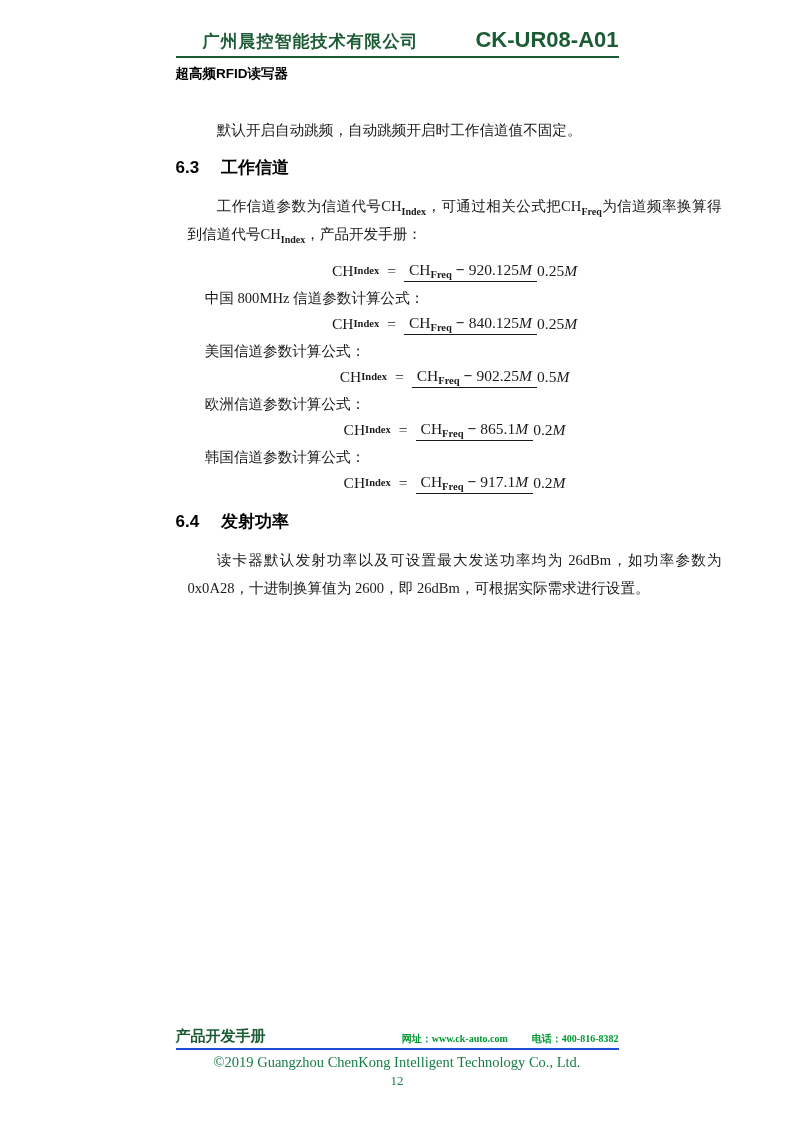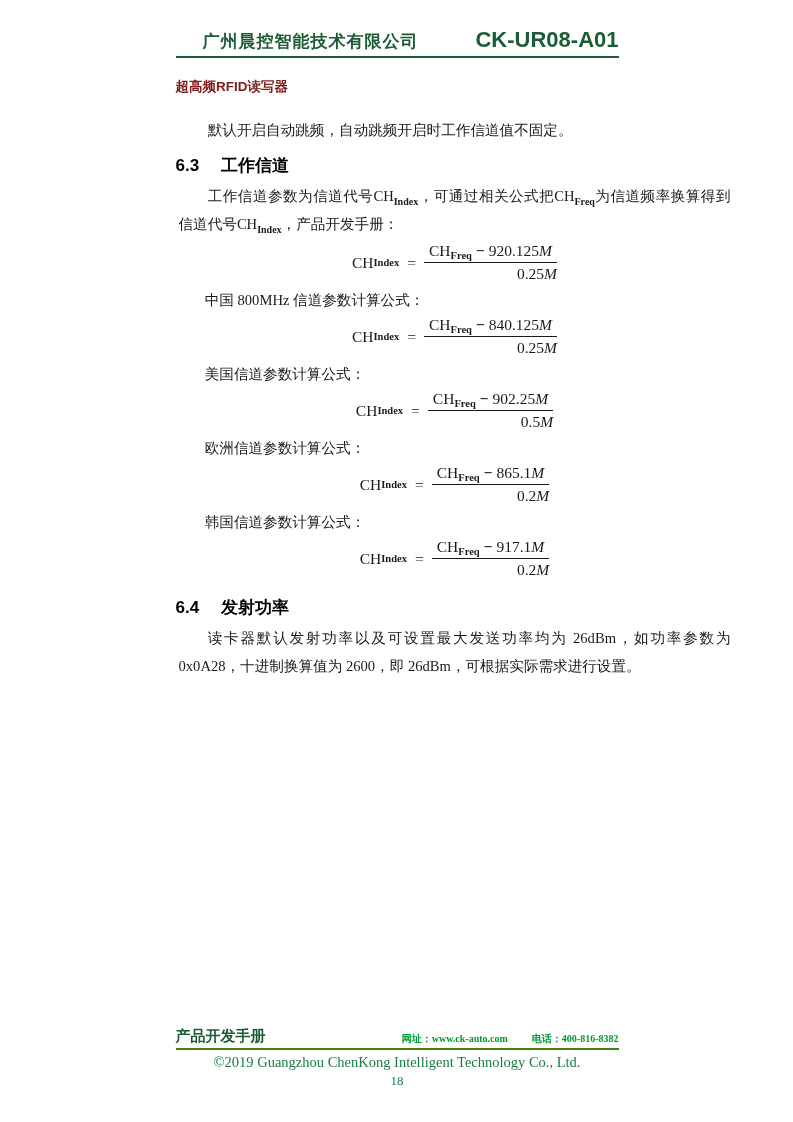--- a/index.html
+++ b/index.html
@@ -19,51 +19,51 @@
   .model{font-family:"Liberation Sans","DejaVu Sans",sans-serif;font-weight:bold;
     font-size:22px;color:#1B5C34;}
   .hdr-row2{display:flex;justify-content:space-between;align-items:flex-start;margin-top:1px;}
   .hdr-left{display:flex;align-items:flex-start;margin-left:-5px;}
   .sq{width:21px;height:21px;}
   .sq-dark{background:#1E4D2B;}
   .sq-light{background:#0B9400;margin-right:8px;}
   .site{font-family:"Liberation Sans","DejaVu Sans",sans-serif;font-weight:bold;
     font-size:15px;color:#1B5C34;padding-top:1px;}
   .product{font-family:"Liberation Sans","DejaVu Sans",sans-serif;font-weight:bold;
-    font-size:13.5px;color:#7f1d1d;padding-top:19px;}
+    font-size:13.5px;color:#000000;padding-top:6px;}
   
   .content{position:absolute;left:118px;width:558px;top:106px;
     font-size:14.6px;line-height:28px;}
-  .para{margin:3px;text-indent:2em;text-align:justify;}
+  .para{margin:12px;text-indent:2em;text-align:justify;}
   .intro{margin-top:10px;}
   h2{
     font-family:"Liberation Sans","DejaVu Sans",sans-serif;font-size:17px;
     font-weight:bold;color:#000;margin:10px 0 4px 0;line-height:24px;
   }
   h2 .h-num{margin-right:17px;}
   .bsub{font-size:10px;font-weight:bold;vertical-align:-4px;line-height:0;}
   .fgroup{margin:0;}
   .f-label{margin:0;text-indent:2em;}
   .formula{
     display:flex;justify-content:center;align-items:center;
     font-size:15.5px;line-height:normal;margin:1px 0 2px 0;
   }
   .f-sub{font-size:10.5px;font-weight:bold;vertical-align:-3px;line-height:0;}
   .f-eq{margin:0 8px;}
-  .frac{display:inline-flex;flex-direction:column;text-align:center;align-items:flex-end;}
+  .frac{display:inline-flex;flex-direction:row;text-align:center;}
   .frac .num{line-height:20px;padding:0 5px 1px 5px;border-bottom:1.4px solid #1a1a1a;}
   .frac .den{line-height:20px;padding-top:1px;}
   .f-minus{font-weight:bold;margin:0 4px;}
   .f-unit{font-style:italic;}
   .sec-power{margin-top:16px;}
   
   .footer{position:absolute;left:118px;right:117px;top:1027px;}
   .f-row1{
     display:flex;justify-content:space-between;align-items:flex-end;
-    border-bottom:2px solid #4d7c0f;padding-bottom:2px;gap:6px;
+    border-bottom:2px solid #1d4ed8;padding-bottom:2px;gap:6px;
   }
   .f-manual{font-family:"Liberation Sans","DejaVu Sans",sans-serif;font-weight:bold;
     font-size:15px;color:#1B5C34;}
   .f-contact{font-size:10px;font-weight:bold;color:#009933;}
   .f-contact .gap{display:inline-block;width:24px;}
   .f-copy{text-align:center;color:#177D45;font-size:14.5px;margin-top:3px;line-height:18px;}
   .f-page{text-align:center;color:#177D45;font-size:13px;margin-top:2px;line-height:16px;}
 </style>
 </head>
 <body>
@@ -187,16 +187,16 @@
   </div>
 
   <div class="footer">
     <div class="f-row1">
       <span class="f-manual">产品开发手册</span>
       <span class="f-contact">
         <span>网址：</span><span>www.ck-auto.com</span><span class="gap"></span><span>电话：</span><span>400-816-8382</span>
       </span>
     </div>
     <div class="f-copy">©2019 Guangzhou ChenKong Intelligent Technology Co., Ltd.</div>
-    <div class="f-page">18</div>
+    <div class="f-page">12</div>
   </div>
 
 </div>
 
 </body></html>

